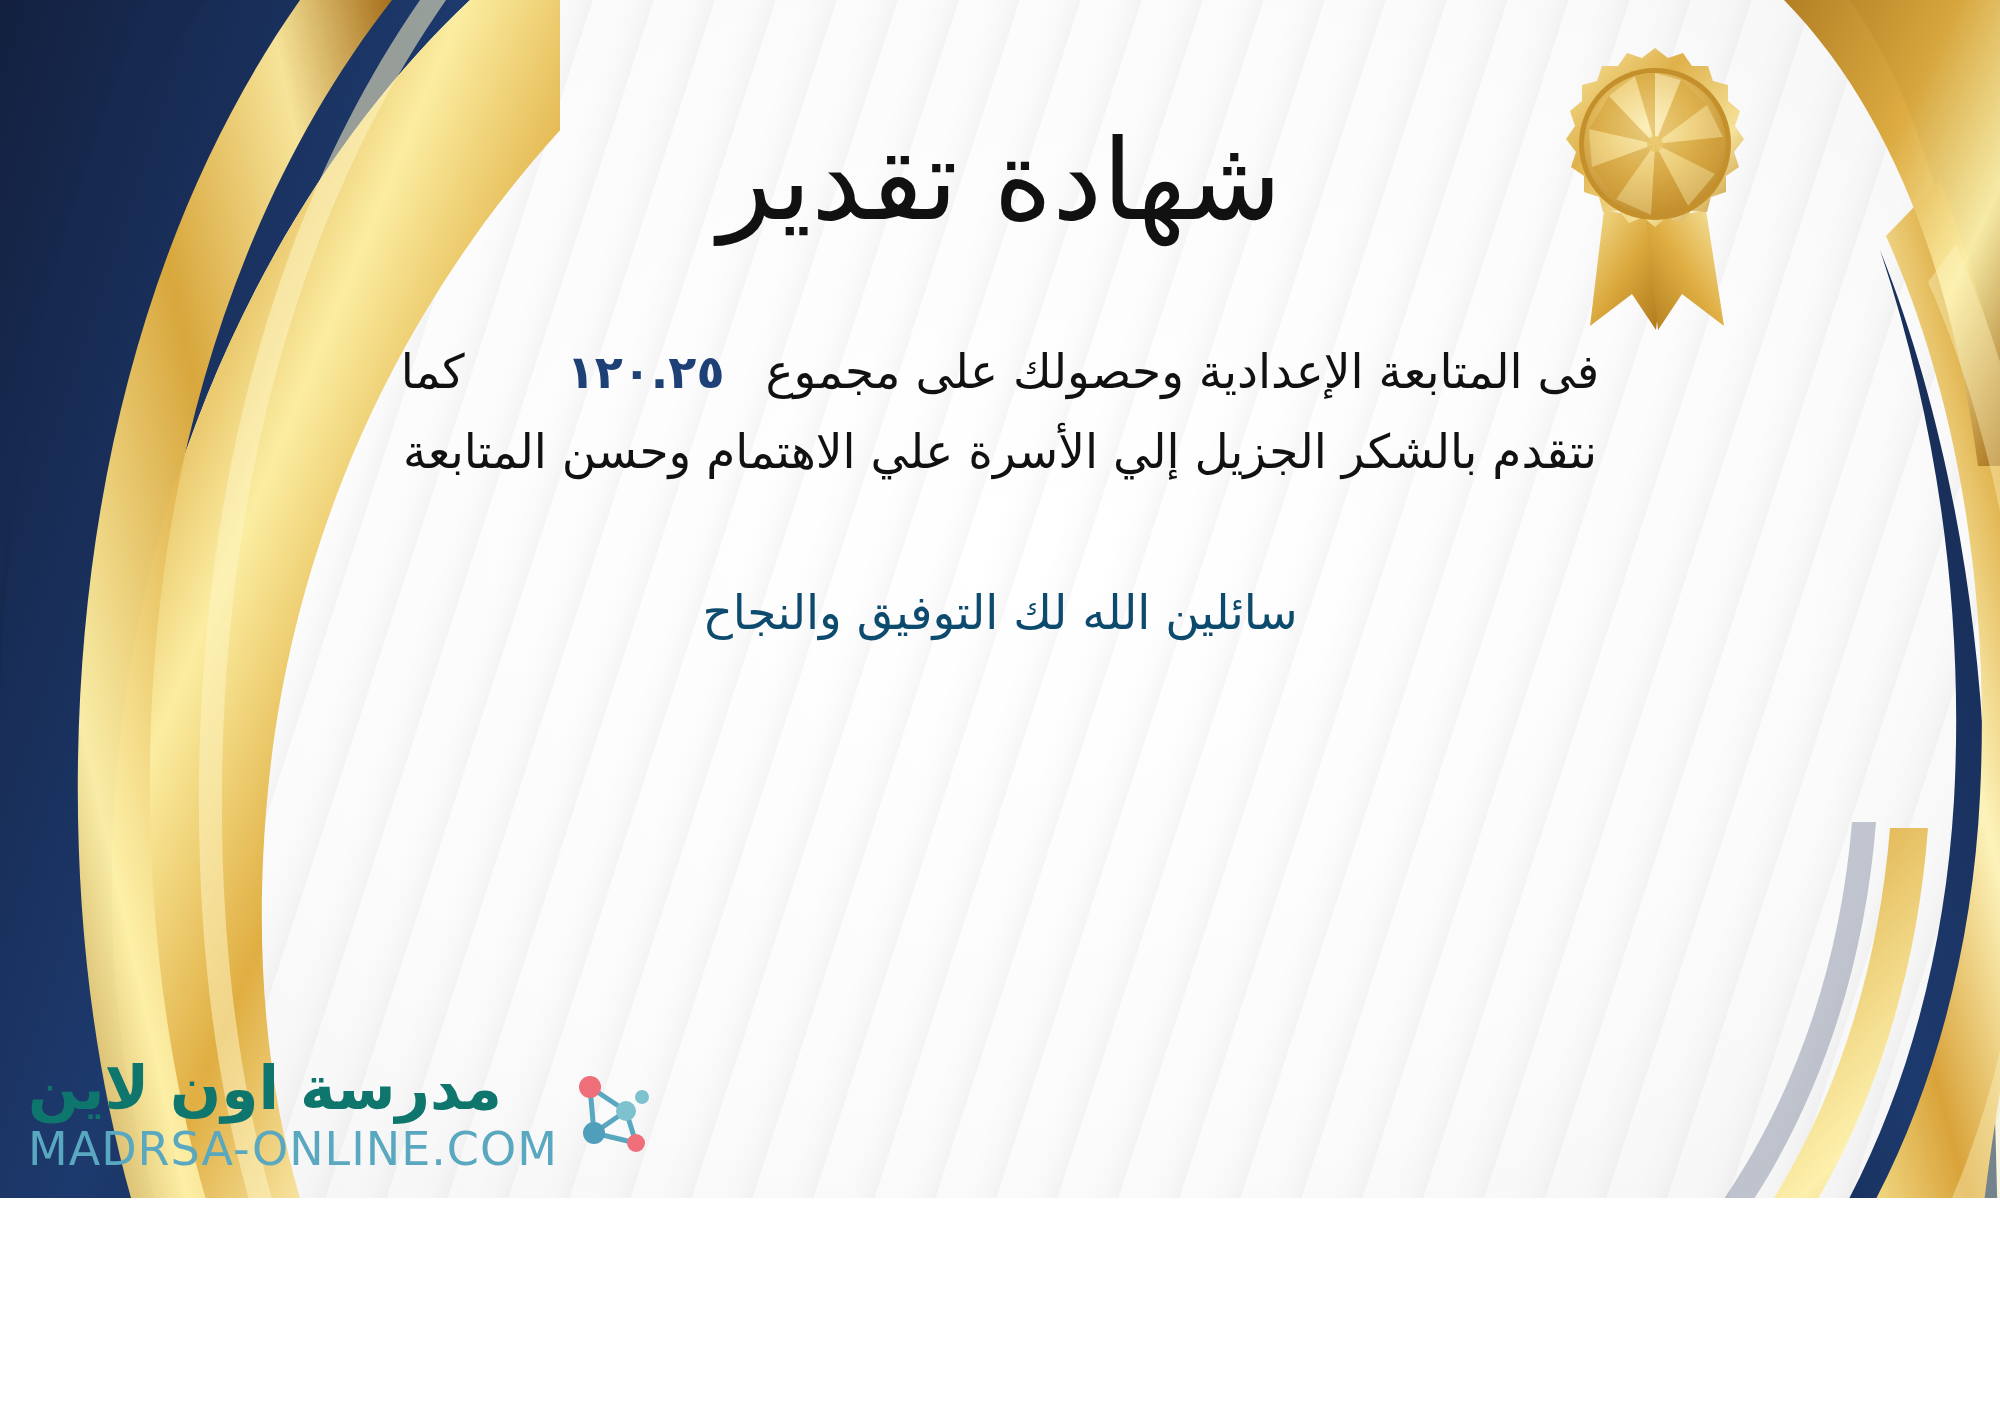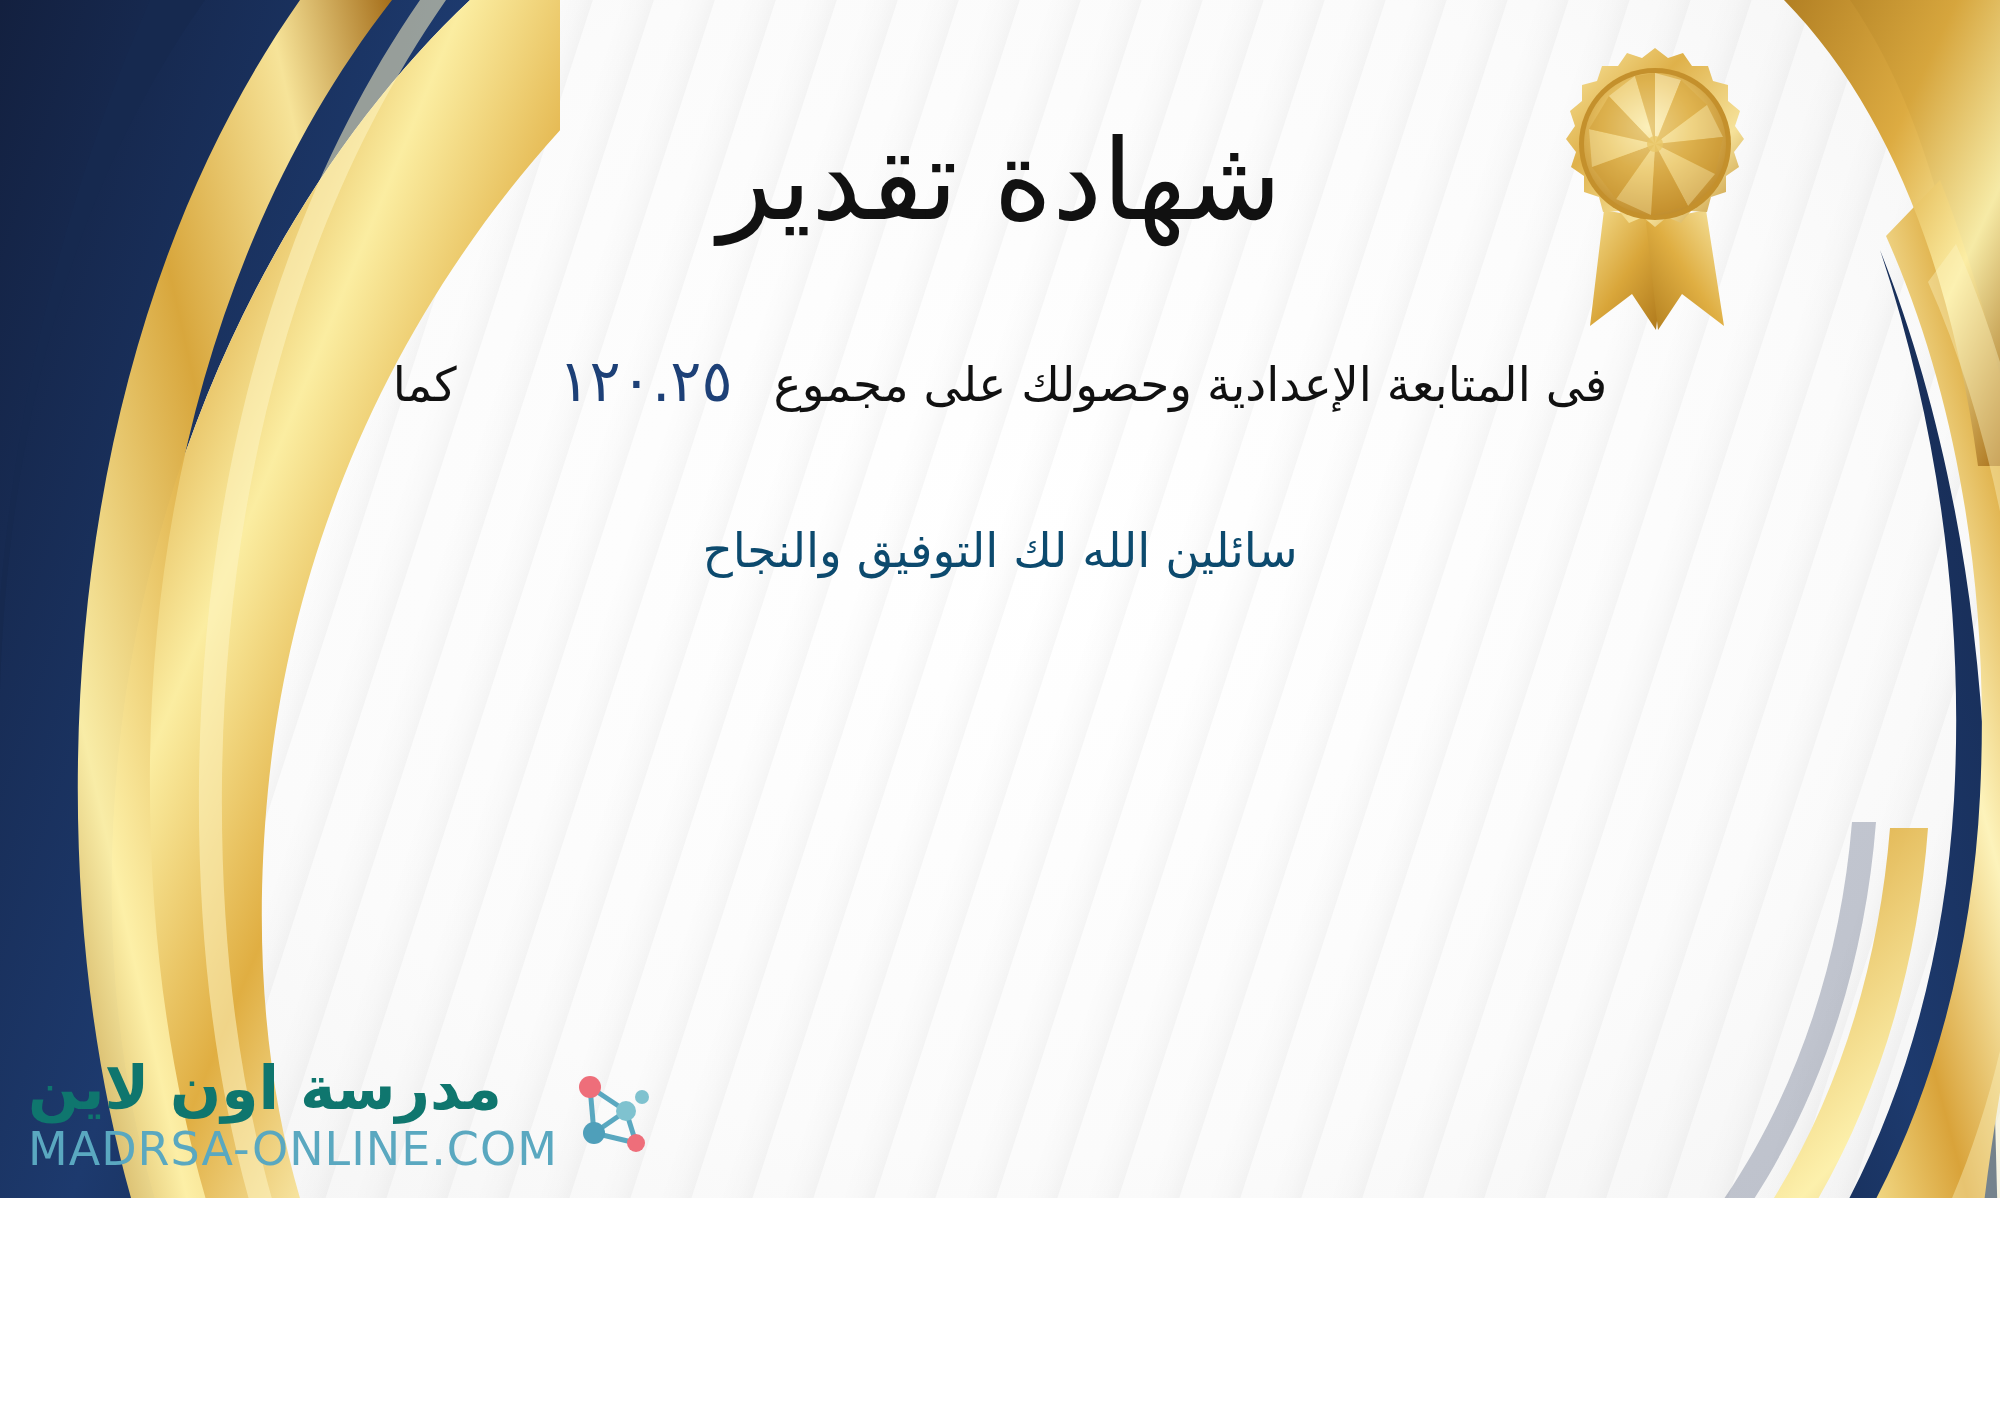--- a/index.html
+++ b/index.html
@@ -80,22 +80,22 @@
     margin-top:92px;
     width:1330px;
     direction:rtl;
     color:#111111;
     font-size:47px;
     line-height:1.72;
   }
   .body-line{display:block;white-space:nowrap;}
   .grade-value{
     color:#1d4077;
-    font-weight:normal;
-    font-size:58px;
+    font-weight:bold;
+    font-size:46px;
     padding:0 26px;
     letter-spacing:2px;
   }
   .spacer-wide{display:inline-block;width:46px;}
 
   .closing{
     margin-top:92px;
     direction:rtl;
     color:#0c4a6e;
     font-size:47px;
@@ -281,20 +281,21 @@
     <div class="title">شهادة تقدير</div>
 
 
     <div class="body-text">
       <span class="body-line">
         <span>فى المتابعة الإعدادية وحصولك على مجموع</span>
         <span class="grade-value">١٢٠.٢٥</span>
         <span class="spacer-wide"></span>
         <span>كما</span>
       </span>
+      <span class="body-line">نتقدم  بالشكر الجزيل إلي الأسرة علي الاهتمام وحسن المتابعة</span>
     </div>
 
     <div class="closing">سائلين الله لك التوفيق  والنجاح</div>
   </div>
 
   <div class="brand">
     <div class="brand-text">
       <div class="brand-ar">مدرسة اون لاين</div>
       <div class="brand-en">MADRSA-ONLINE.COM</div>
     </div>

